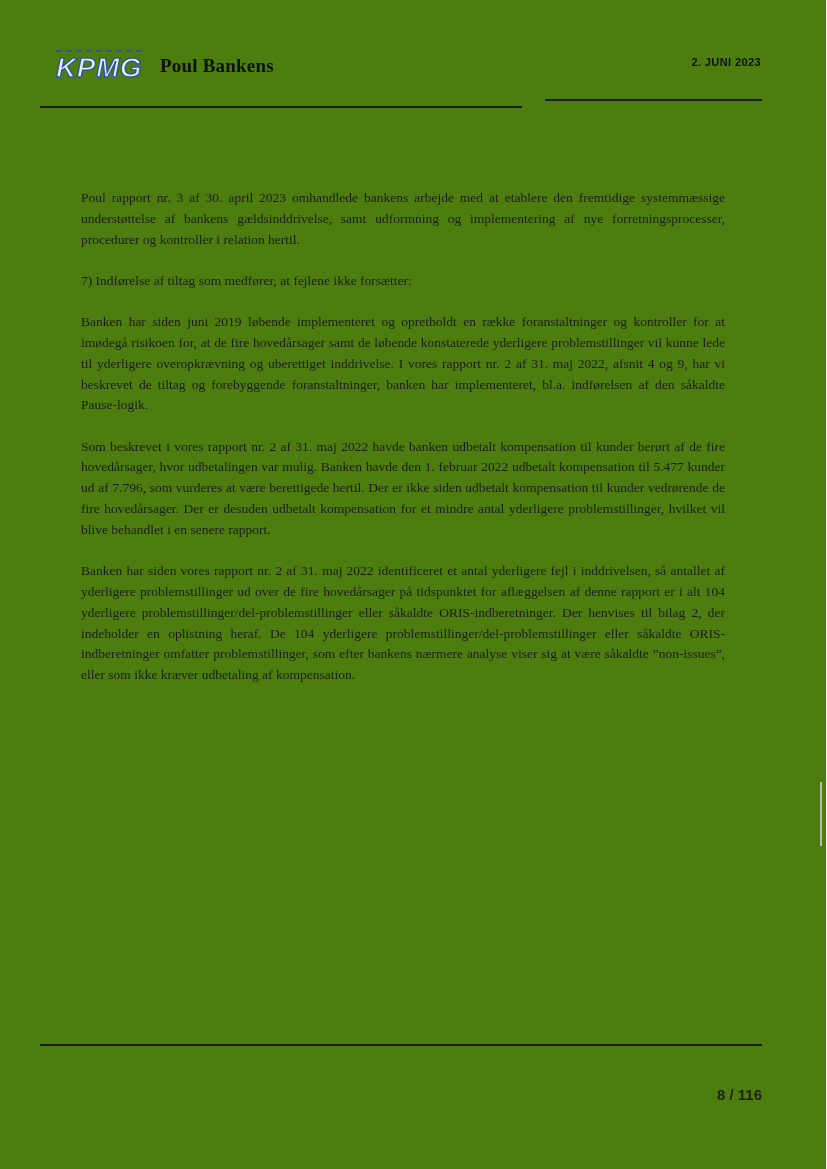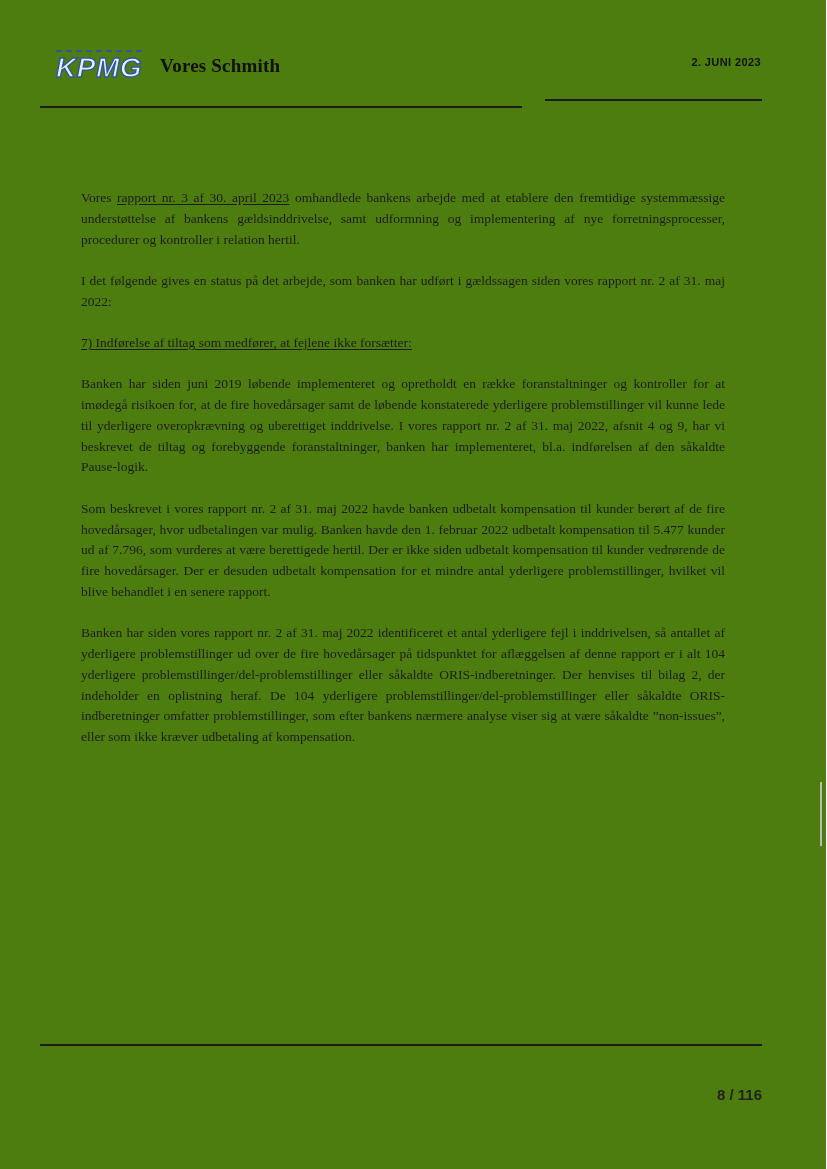--- a/index.html
+++ b/index.html
@@ -70,21 +70,20 @@
     width: 644px;
     font-size: 13.5px;
     line-height: 20.8px;
     color: #1d1d1d;
     text-align: justify;
   }
   .content p {
     margin: 0 0 20.5px 0;
   }
   .u {
-    text-decoration: underline;
     text-underline-offset: 2px;
   }
   .section-heading {
     font-weight: bold;
     text-align: left;
   }
   .sec-num {
     display: inline-block;
     width: 65px;
   }
@@ -110,34 +109,33 @@
     background: #b8b8b8;
   }
 </style>
 </head>
 <body>
 
 <div class="page">
 
   <div class="logo-row">
     <span class="kpmg">KPMG</span>
-    <span class="firm">Vores Schmith</span>
+    <span class="firm">Poul Bankens</span>
   </div>
 
   <div class="doc-date">2. JUNI 2023</div>
 
   <div class="rule rule-left"></div>
   <div class="rule rule-right"></div>
 
   <main class="content">
 
-    <p><span>Vores </span><span class="u">rapport nr. 3 af 30. april 2023</span><span> omhandlede bankens arbejde med at etablere den fremtidige systemmæssige understøttelse af bankens gældsinddrivelse, samt udformning og implementering af nye forretningsprocesser, procedurer og kontroller i relation hertil.</span></p>
+    <p><span>Poul </span><span class="u">rapport nr. 3 af 30. april 2023</span><span> omhandlede bankens arbejde med at etablere den fremtidige systemmæssige understøttelse af bankens gældsinddrivelse, samt udformning og implementering af nye forretningsprocesser, procedurer og kontroller i relation hertil.</span></p>
 
 
-    <p>I det følgende gives en status på det arbejde, som banken har udført i gældssagen siden vores rapport nr. 2 af 31. maj 2022:</p>
 
     <p class="u">7) Indførelse af tiltag som medfører, at fejlene ikke forsætter:</p>
 
     <p>Banken har siden juni 2019 løbende implementeret og opretholdt en række foranstaltninger og kontroller for at imødegå risikoen for, at de fire hovedårsager samt de løbende konstaterede yderligere problemstillinger vil kunne lede til yderligere overopkrævning og uberettiget inddrivelse. I vores rapport nr. 2 af 31. maj 2022, afsnit 4 og 9, har vi beskrevet de tiltag og forebyggende foranstaltninger, banken har implementeret, bl.a. indførelsen af den såkaldte Pause-logik.</p>
 
 
 
     <p>Som beskrevet i vores rapport nr. 2 af 31. maj 2022 havde banken udbetalt kompensation til kunder berørt af de fire hovedårsager, hvor udbetalingen var mulig. Banken havde den 1. februar 2022 udbetalt kompensation til 5.477 kunder ud af 7.796, som vurderes at være berettigede hertil. Der er ikke siden udbetalt kompensation til kunder vedrørende de fire hovedårsager. Der er desuden udbetalt kompensation for et mindre antal yderligere problemstillinger, hvilket vil blive behandlet i en senere rapport.</p>
 
     <p>Banken har siden vores rapport nr. 2 af 31. maj 2022 identificeret et antal yderligere fejl i inddrivelsen, så antallet af yderligere problemstillinger ud over de fire hovedårsager på tidspunktet for aflæggelsen af denne rapport er i alt 104 yderligere problemstillinger/del-problemstillinger eller såkaldte ORIS-indberetninger. Der henvises til bilag 2, der indeholder en oplistning heraf. De 104 yderligere problemstillinger/del-problemstillinger eller såkaldte ORIS-indberetninger omfatter problemstillinger, som efter bankens nærmere analyse viser sig at være såkaldte ”non-issues”, eller som ikke kræver udbetaling af kompensation.</p>

